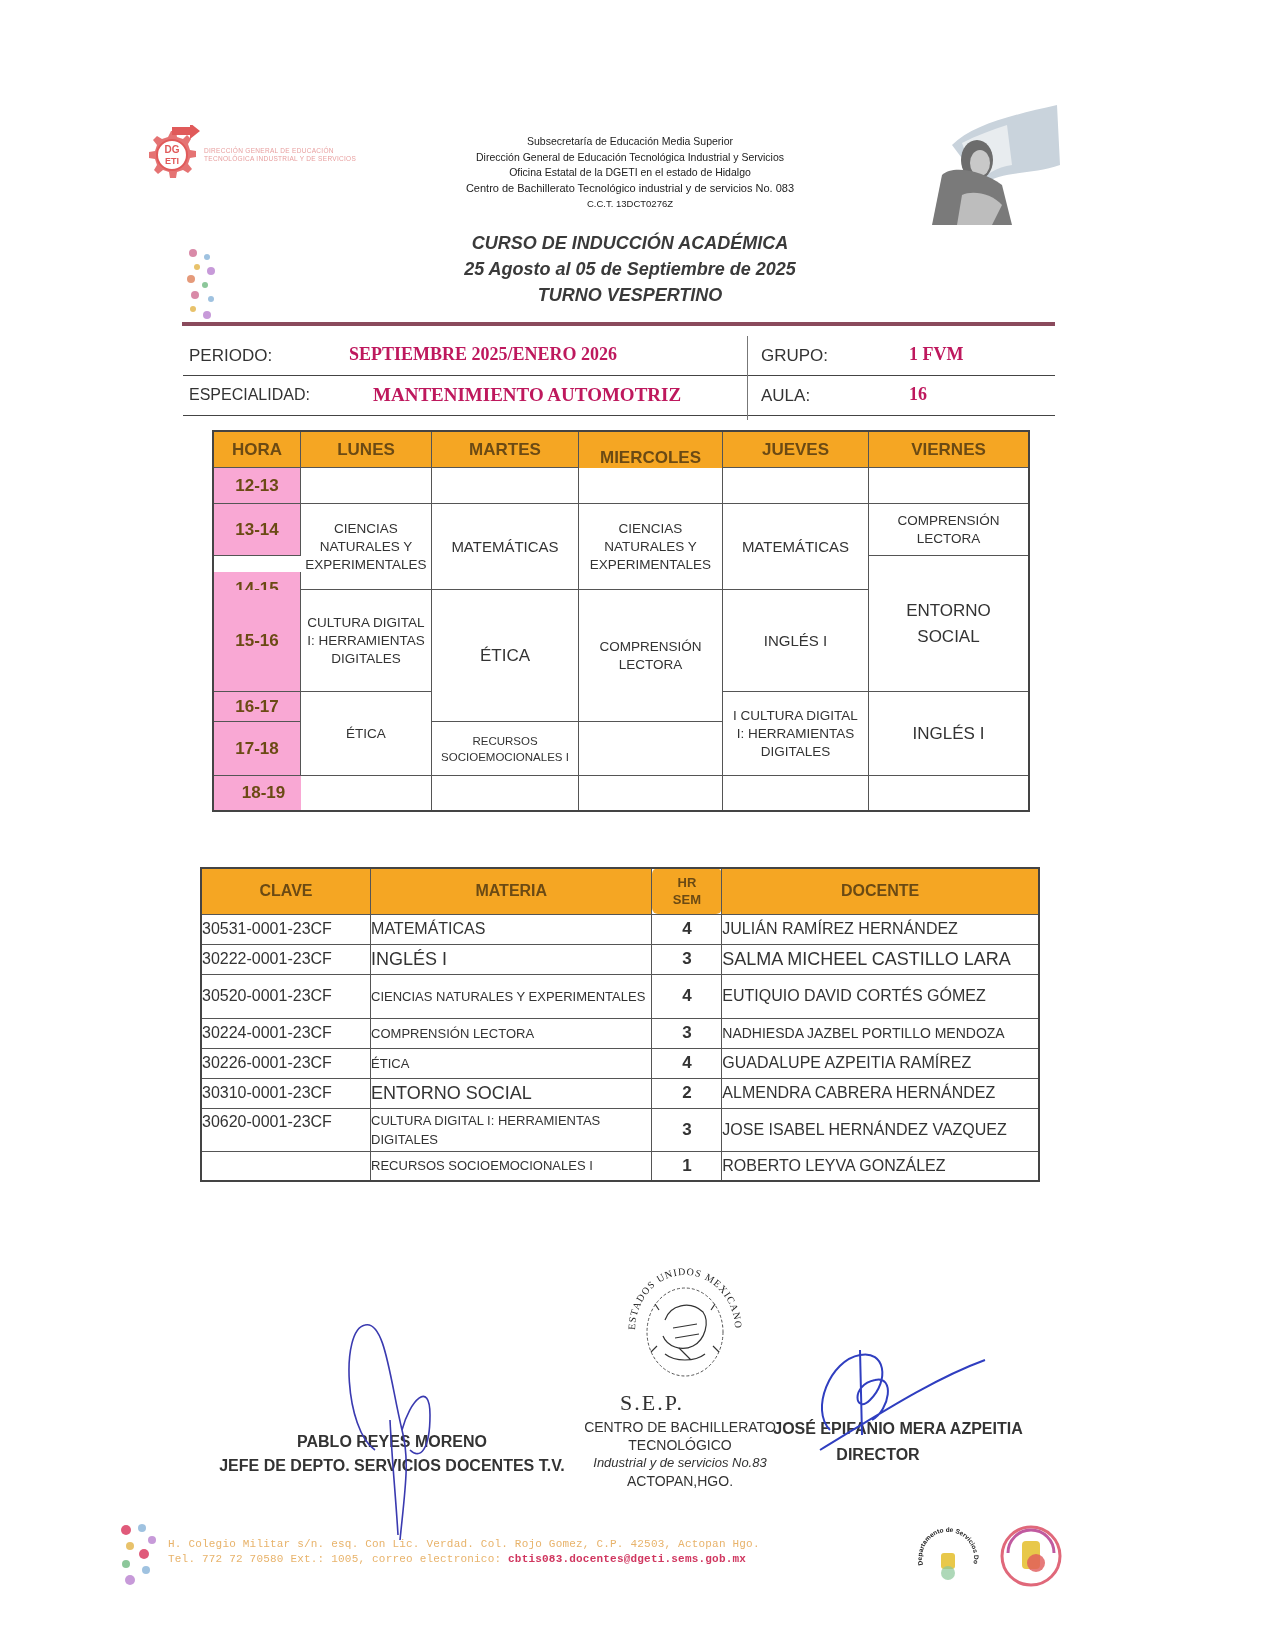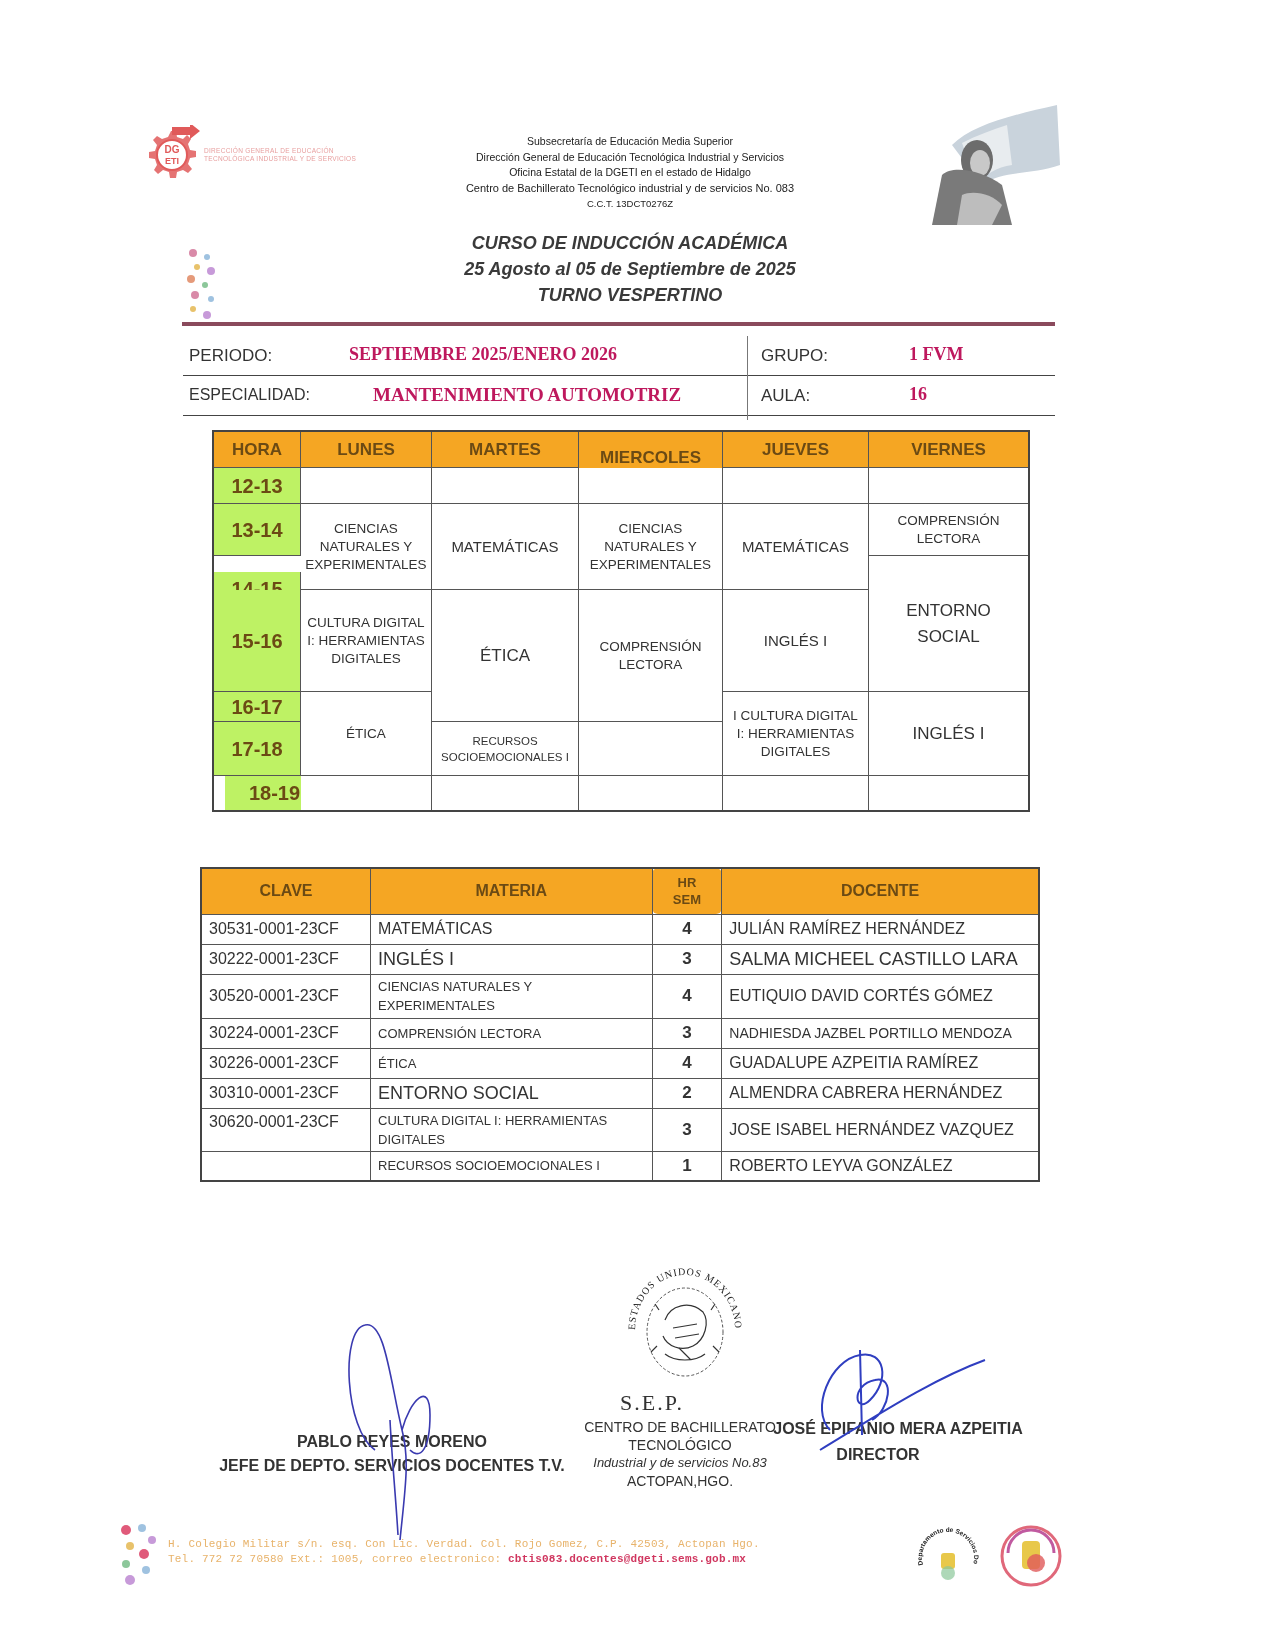--- a/index.html
+++ b/index.html
@@ -30,30 +30,30 @@
   .info .row1 { top: 0; border-bottom: 1.5px solid #444; }
   .info .row2 { top: 40px; border-bottom: 1.5px solid #444; }
   .info .vsep { position: absolute; left: 564px; top: 0; width: 1px; height: 84px; background: #777; }
   .info .lbl { position: absolute; top: 10px; font-size: 17px; color: #333; }
   .info .val { position: absolute; top: 8px; font-size: 18px; font-weight: bold; color: #be185d; font-family: Liberation Serif, serif; }
 
   
   .sched { position: absolute; left: 212px; top: 430px; width: 818px; height: 382px; border: 2px solid #444; }
   .sched .cell { position: absolute; display: flex; align-items: center; justify-content: center; text-align: center; border-right: 1.5px solid #555; border-bottom: 1.5px solid #555; font-size: 13.5px; line-height: 18px; color: #333; background: #fff; }
   .sched .hd { background: #f5a623; font-weight: bold; font-size: 17px; color: #6b4a14; }
-  .sched .hr { background: #bef264; font-weight: bold; font-size: 20px; color: #6b4a14; }
+  .sched .hr { background: #f9a8d4; font-weight: bold; font-size: 17px; color: #6b4a14; }
   .sched .big { font-size: 17px; }
   .sched .small { font-size: 11.5px; line-height: 16px; }
 
   
   .subj { position: absolute; left: 200px; top: 867px; width: 840px; border: 2px solid #444; border-collapse: collapse; }
   .subj td, .subj th { border: 1.5px solid #555; color: #333; }
   .subj th { background: #f5a623; color: #6b4a14; font-weight: bold; font-size: 16px; height: 46px; }
   .subj th.hrsem { font-size: 13px; line-height: 17px; border-radius: 6px; }
-  .subj td { font-size: 16px; padding: 2px 7px; height: 30px; }
+  .subj td { font-size: 16px; padding: 2px 0; height: 30px; }
   .subj td.c-hr { text-align: center; font-weight: bold; font-size: 17px; }
   .subj td.small { font-size: 13px; line-height: 19px; }
   .subj td.xsmall { font-size: 14px; }
 
   
   .seal { position: absolute; left: 615px; top: 1250px; width: 140px; height: 150px; }
   .sep-text { position: absolute; left: 620px; top: 1390px; width: 130px; font-family: "Liberation Serif", serif; font-size: 22px; color: #333; letter-spacing: 2px; }
   .centro-text { position: absolute; left: 545px; top: 1418px; width: 270px; text-align: center; font-size: 14px; line-height: 18px; color: #333; }
   .centro-text .l3 { font-size: 13px; font-style: italic; }
   .sig1 { position: absolute; left: 212px; top: 1430px; width: 360px; text-align: center; font-weight: bold; font-size: 16px; line-height: 24px; color: #333; }
@@ -150,21 +150,21 @@
   <div class="cell hd" style="left:365px;top:0;width:144px;height:52px">MIERCOLES</div>
   <div class="cell hd" style="left:509px;top:0;width:146px;height:36px">JUEVES</div>
   <div class="cell hd" style="left:655px;top:0;width:159px;height:36px;border-right:none">VIERNES</div>
 
   <div class="cell hr" style="left:0;top:36px;width:87px;height:36px">12-13</div>
   <div class="cell hr" style="left:0;top:72px;width:87px;height:52px">13-14</div>
   <div class="cell hr" style="left:0;top:140px;width:87px;height:34px">14-15</div>
   <div class="cell hr" style="left:0;top:158px;width:87px;height:102px">15-16</div>
   <div class="cell hr" style="left:0;top:260px;width:87px;height:30px">16-17</div>
   <div class="cell hr" style="left:0;top:290px;width:87px;height:54px">17-18</div>
-  <div class="cell hr" style="left:11px;top:344px;width:100px;height:34px;border-bottom:none">18-19</div>
+  <div class="cell hr" style="left:0;top:344px;width:100px;height:34px;border-bottom:none">18-19</div>
 
   <div class="cell" style="left:87px;top:36px;width:131px;height:36px"></div>
   <div class="cell" style="left:218px;top:36px;width:147px;height:36px"></div>
   <div class="cell" style="left:365px;top:36px;width:144px;height:36px"></div>
   <div class="cell" style="left:509px;top:36px;width:146px;height:36px"></div>
   <div class="cell" style="left:655px;top:36px;width:159px;height:36px;border-right:none"></div>
 
   <div class="cell" style="left:87px;top:72px;width:131px;height:86px;padding:0 4px">CIENCIAS NATURALES Y EXPERIMENTALES</div>
   <div class="cell" style="left:87px;top:158px;width:131px;height:102px;padding:0 6px">CULTURA DIGITAL I: HERRAMIENTAS DIGITALES</div>
   <div class="cell" style="left:87px;top:260px;width:131px;height:84px">ÉTICA</div>

